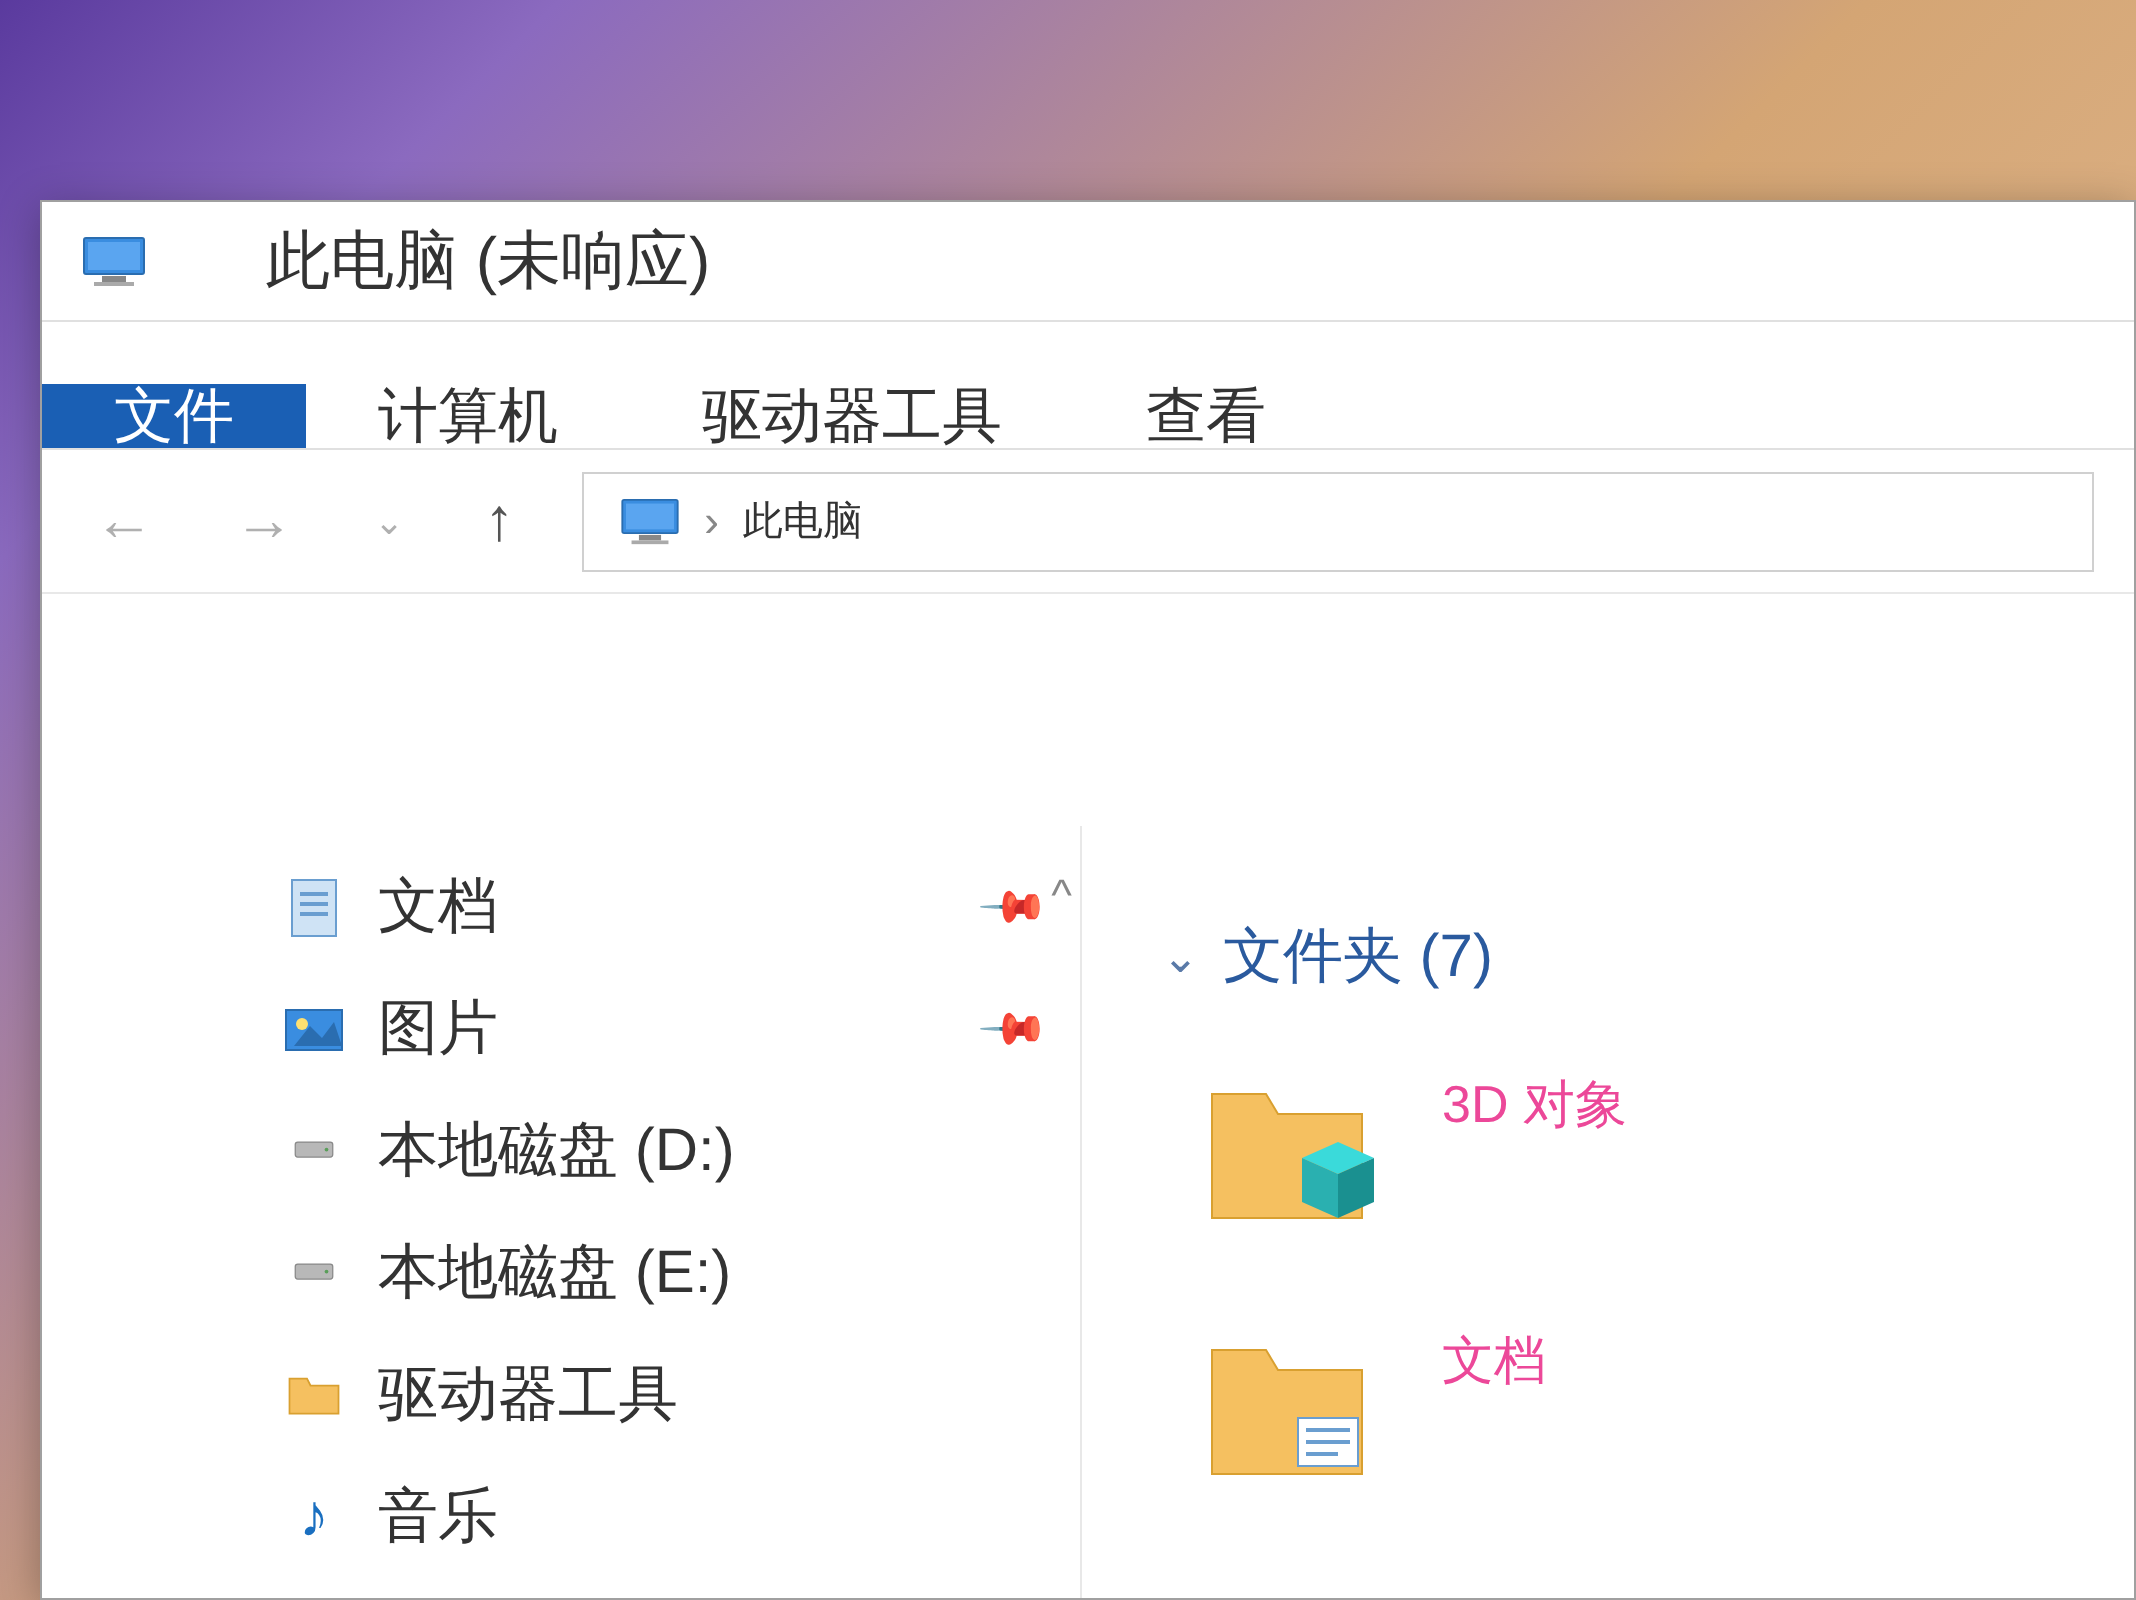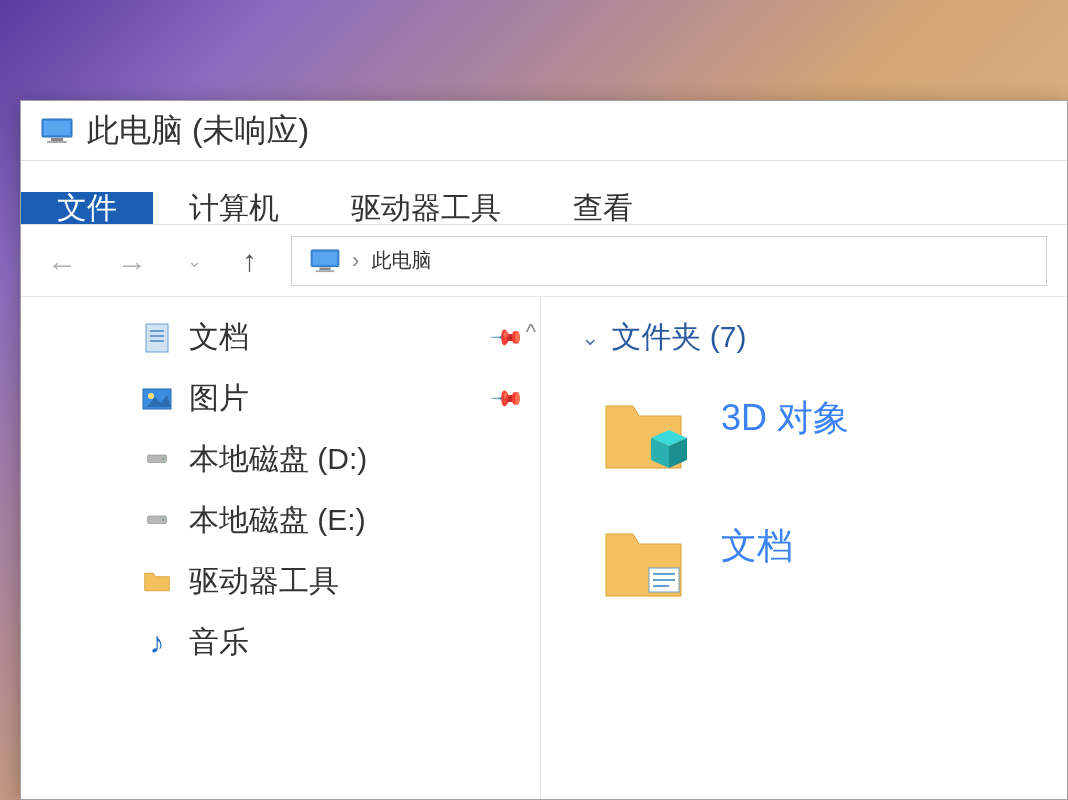--- a/index.html
+++ b/index.html
@@ -32,20 +32,21 @@
     background: #ffffff;
     border-bottom: 1px solid #e0e0e0;
   }
   .titlebar-icon {
     width: 32px;
     height: 26px;
   }
   .titlebar-text {
     font-size: 32px;
     color: #333;
+    margin-left: 46px;
   }
   .menubar {
     height: 64px;
     display: flex;
     align-items: stretch;
     background: #ffffff;
     border-bottom: 1px solid #e0e0e0;
   }
   .menu-item {
     padding: 0 36px;
@@ -85,20 +86,21 @@
     height: 50px;
     background: #ffffff;
   }
   .breadcrumb-icon { width: 30px; height: 24px; }
   .breadcrumb-sep { color: #888; font-size: 22px; }
   .breadcrumb-text { font-size: 20px; color: #333; }
   .body-area {
     flex: 1;
     display: flex;
     background: #ffffff;
+    align-items: flex-end;
   }
   .sidebar {
     width: 520px;
     padding: 10px 0;
     border-right: 1px solid #e8e8e8;
   }
   .side-item {
     display: flex;
     align-items: center;
     gap: 16px;
@@ -141,22 +143,22 @@
     gap: 30px;
     padding: 8px 0 30px 30px;
   }
   .folder-icon-wrap {
     width: 90px;
     height: 90px;
     position: relative;
     flex-shrink: 0;
   }
   .folder-label {
-    font-size: 36px;
-    color: #3b82f6;
+    font-size: 26px;
+    color: #ec4899;
     align-self: flex-start;
     margin-top: 4px;
   }
   
   .monitor-svg { display:block; }
   
   .folder-svg { display:block; }
 </style>
 </head>
 <body>

